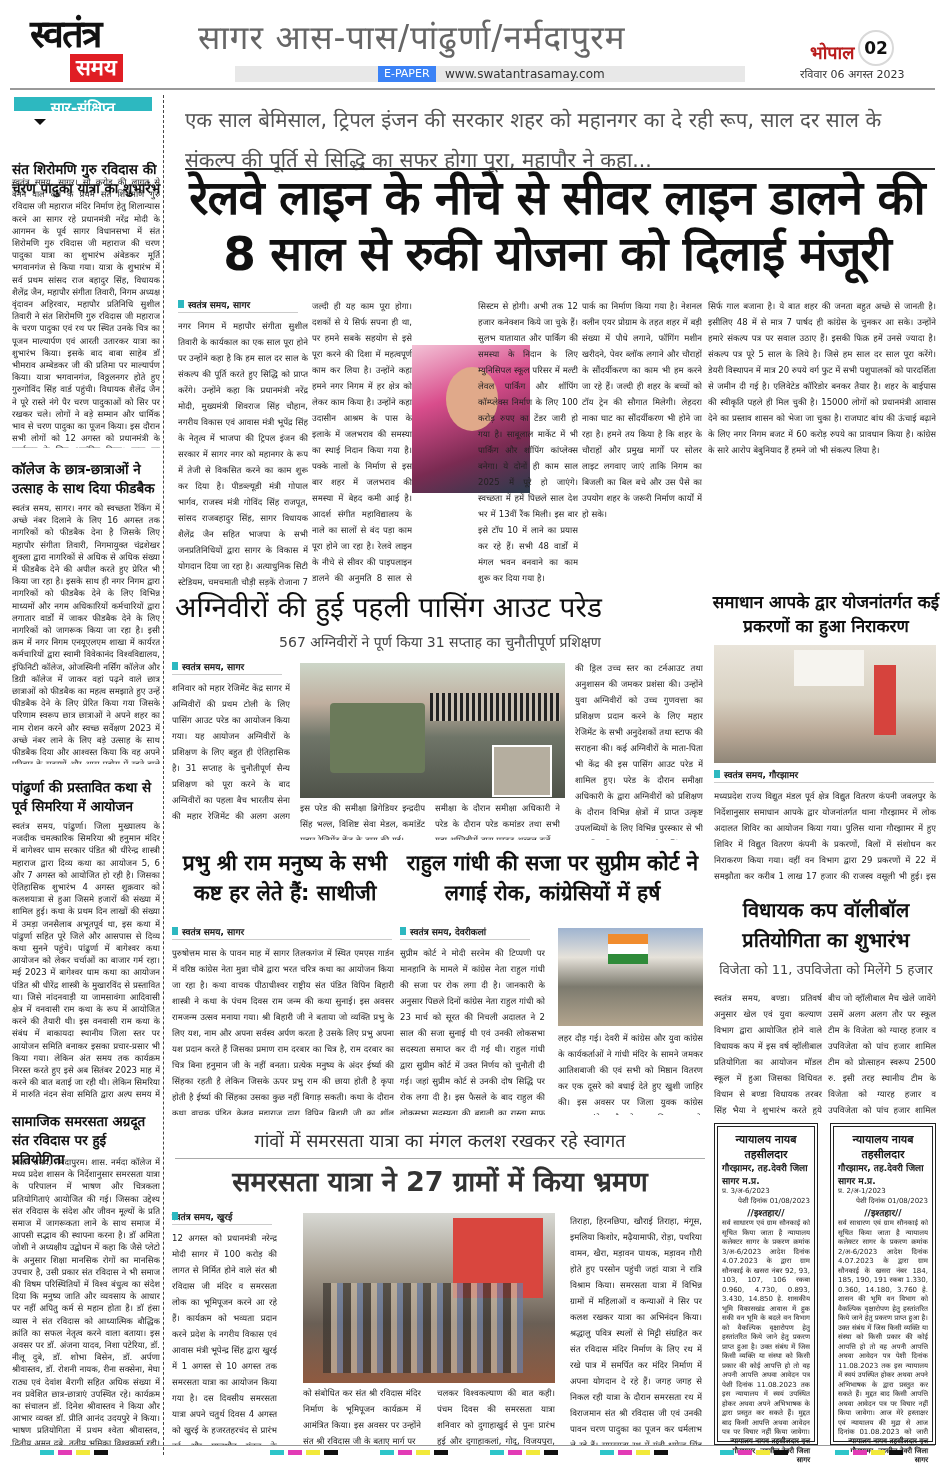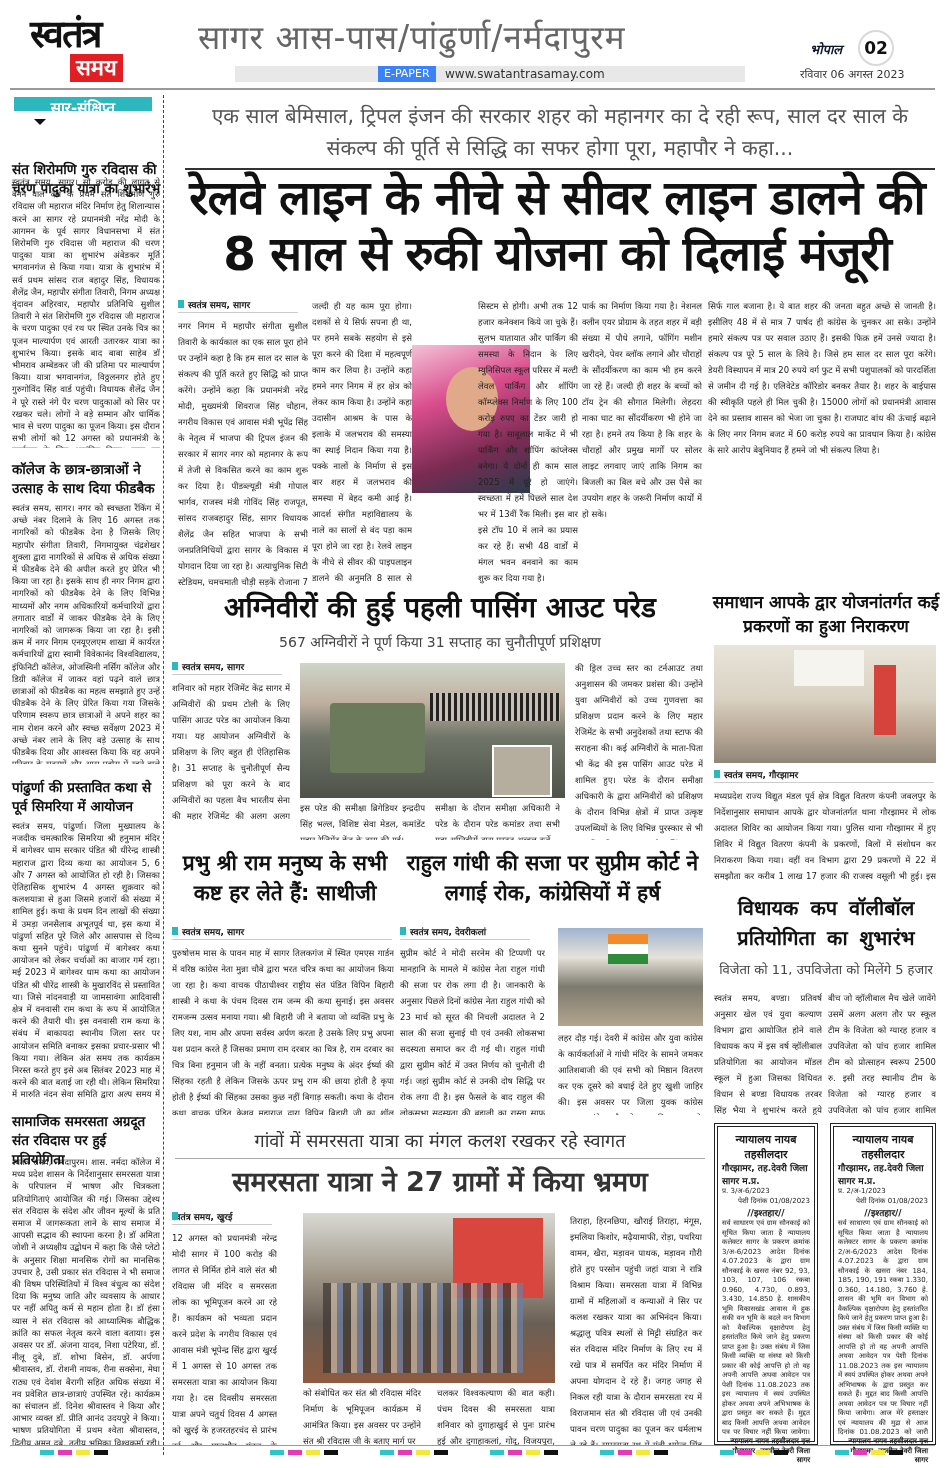--- a/index.html
+++ b/index.html
@@ -5,32 +5,32 @@
   * { box-sizing: border-box; margin: 0; padding: 0; }
   body { width: 945px; height: 1468px; background: #ffffff; font-family: "DejaVu Sans", sans-serif; color: #1a1a1a; overflow: hidden; position: relative; }
   .abs { position: absolute; }
   
   .logo-top { left: 30px; top: 14px; font-family: "DejaVu Serif", serif; font-weight: bold; font-size: 38px; color: #111; letter-spacing: -2px; line-height: 40px; }
   .logo-bottom { left: 70px; top: 54px; background: #e01e24; color: #fff; font-weight: bold; font-size: 22px; padding: 0 6px; line-height: 28px; }
   .section-title { left: 198px; top: 16px; font-size: 33px; color: #666; letter-spacing: 1px; line-height: 44px; }
   .epaper-bar { left: 235px; top: 66px; width: 510px; height: 16px; background: #e8e8e8; }
   .epaper-tag { left: 378px; top: 66px; height: 16px; background: #3b82f6; color: #fff; font-size: 11px; line-height: 16px; padding: 0 6px; }
   .epaper-url { left: 445px; top: 66px; font-size: 12px; line-height: 16px; color: #333; }
-  .edition { left: 810px; top: 40px; font-size: 13px; font-weight: bold; color: #0f172a; font-style: italic; }
+  .edition { left: 810px; top: 40px; font-size: 18px; font-weight: bold; color: #b91c1c; }
   .page-no { left: 858px; top: 30px; width: 36px; height: 36px; border: 2px solid #d9d9d9; border-radius: 50%; font-size: 17px; font-weight: bold; color: #111; text-align: center; line-height: 32px; }
   .issue-date { left: 800px; top: 66px; font-size: 11px; color: #333; }
   .mast-rule { left: 10px; top: 88px; width: 925px; height: 2px; background: #999; }
   .rail-divider { left: 163px; top: 95px; width: 1px; height: 1360px; border-left: 1px dashed #444; }
   .rail-banner { left: 14px; top: 97px; width: 138px; height: 14px; background: #2db8c0; color: #fff; font-weight: bold; font-size: 15px; text-align: center; line-height: 22px; }
   .rail-banner-arrow { left: 34px; top: 119px; width: 0; height: 0; border-left: 6px solid transparent; border-right: 6px solid transparent; border-top: 6px solid #111; }
   .rail-head { font-weight: bold; font-size: 13.5px; line-height: 19px; color: #111; width: 150px; left: 12px; }
   .rail-body { font-size: 8.5px; line-height: 12.2px; color: #222; width: 148px; left: 12px; text-align: justify; overflow: hidden; }
 
   
-  .deck { left: 185px; top: 100px; width: 750px; font-size: 20.5px; color: #555; text-align: center; line-height: 32px; }
+  .deck { left: 185px; top: 100px; width: 750px; font-size: 20.5px; color: #555; text-align: left; line-height: 40px; }
   .deck-rule { left: 185px; top: 168px; width: 750px; height: 2px; background: #333; }
   .lead-head { left: 172px; top: 170px; width: 770px; font-weight: bold; font-size: 47px; line-height: 56px; color: #111; text-align: center; letter-spacing: -1px; }
   .byline { font-size: 9px; font-weight: bold; color: #222; padding-left: 10px; position: absolute; }
   .byline::before { content: ""; position: absolute; left: 0; top: 2px; width: 6px; height: 8px; background: #2db8c0; }
   .byline-rule { height: 1px; background: #ccc; position: absolute; }
   .col-text { font-size: 8.5px; line-height: 16px; color: #222; text-align: justify; overflow: hidden; position: absolute; }
   .photo { position: absolute; overflow: hidden; }
 
   .hr { position: absolute; height: 1px; background: #bbb; }
   .ad-box { position: absolute; border: 4px double #222; background: #fff; padding: 4px; }
@@ -79,21 +79,21 @@
 <div class="byline-rule" style="left:178px;top:312px;width:120px;"></div>
 <div class="col-text" style="left:178px;top:318px;width:130px;height:270px;">नगर निगम में महापौर संगीता सुशील तिवारी के कार्यकाल का एक साल पूरा होने पर उन्होंने कहा है कि हम साल दर साल के संकल्प की पूर्ति करते हुए सिद्धि को प्राप्त करेंगे। उन्होंने कहा कि प्रधानमंत्री नरेंद्र मोदी, मुख्यमंत्री शिवराज सिंह चौहान, नगरीय विकास एवं आवास मंत्री भूपेंद्र सिंह के नेतृत्व में भाजपा की ट्रिपल इंजन की सरकार में सागर नगर को महानगर के रूप में तेजी से विकसित करने का काम शुरू कर दिया है। पीडब्ल्यूडी मंत्री गोपाल भार्गव, राजस्व मंत्री गोविंद सिंह राजपूत, सांसद राजबहादुर सिंह, सागर विधायक शैलेंद्र जैन सहित भाजपा के सभी जनप्रतिनिधियों द्वारा सागर के विकास में योगदान दिया जा रहा है। अत्याधुनिक सिटी स्टेडियम, चमचमाती चौड़ी सड़कें रोजाना 7 हजार लोगों के सफर की हमसफर बन रही सिटी बस सेवा जैसी अनेक सौगात बीते साल भर में शहर को मिली है। शहरवासियों और पशुपालकों के सहयोग से शहर को डेयरी मुक्त और पशु विचरण मुक्त बनाने की दिशा में 80 फीसदी काम हो चुका है।</div>
 <div class="col-text" style="left:312px;top:298px;width:100px;height:290px;">जल्दी ही यह काम पूरा होगा। दशकों से ये सिर्फ सपना ही था, पर हमने सबके सहयोग से इसे पूरा करने की दिशा में महत्वपूर्ण काम कर लिया है। उन्होंने कहा हमने नगर निगम में हर क्षेत्र को लेकर काम किया है। उन्होंने कहा उदासीन आश्रम के पास के इलाके में जलभराव की समस्या का स्थाई निदान किया गया है। पक्के नालों के निर्माण से इस बार शहर में जलभराव की समस्या में बेहद कमी आई है। आदर्श संगीत महाविद्यालय के नाले का सालों से बंद पड़ा काम पूरा होने जा रहा है। रेलवे लाइन के नीचे से सीवर की पाइपलाइन डालने की अनुमति 8 साल से नहीं मिल सकी थी जिसे लगातार प्रयास करते हुए न सिर्फ अनुमति दिलाई बल्कि पाइपलाइन डालने का काम भी पूरा कर लिया है।</div>
 <div class="photo" style="left:412px;top:345px;width:118px;height:148px;background:linear-gradient(160deg,#f3c2d6 0%,#d94d8c 35%,#7a2b52 70%,#2a3b4c 100%);">
   <div style="position:absolute;left:34px;top:22px;width:52px;height:64px;border-radius:50%;background:#e0a98a;"></div>
 </div>
 <div class="col-text" style="left:478px;top:298px;width:100px;height:290px;">सिस्टम से होगी। अभी तक 12 हजार कनेक्शन किये जा चुके हैं। सुलभ यातायात और पार्किंग की समस्या के निदान के लिए म्युनिसिपल स्कूल परिसर में मल्टी लेवल पार्किंग और शॉपिंग कॉम्प्लेक्स निर्माण के लिए 100 करोड़ रुपए का टेंडर जारी हो गया है। साबूलाल मार्केट में भी पार्किंग और शॉपिंग कांप्लेक्स बनेगा। ये दोनों ही काम साल 2025 में पूरे हो जाएंगे। स्वच्छता में हमें पिछले साल देश भर में 13वीं रैंक मिली। इस बार इसे टॉप 10 में लाने का प्रयास कर रहे हैं। सभी 48 वार्डों में मंगल भवन बनवाने का काम शुरू कर दिया गया है।</div>
 <div class="col-text" style="left:582px;top:298px;width:120px;height:290px;">पार्क का निर्माण किया गया है। नेशनल क्लीन एयर प्रोग्राम के तहत शहर में बड़ी संख्या में पौधे लगाने, फॉगिंग मशीन खरीदने, पेवर ब्लॉक लगाने और चौराहों के सौंदर्यीकरण का काम भी हम करने जा रहे हैं। जल्दी ही शहर के बच्चों को टॉय ट्रेन की सौगात मिलेगी। लेहदरा नाका घाट का सौंदर्यीकरण भी होने जा रहा है। हमने तय किया है कि शहर के चौराहों और प्रमुख मार्गों पर सोलर लाइट लगवाए जाएं ताकि निगम का बिजली का बिल बचे और उस पैसे का उपयोग शहर के जरूरी निर्माण कार्यों में हो सके।</div>
 <div class="col-text" style="left:708px;top:298px;width:228px;height:290px;">सिर्फ गाल बजाना है। ये बात शहर की जनता बहुत अच्छे से जानती है। इसीलिए 48 में से मात्र 7 पार्षद ही कांग्रेस के चुनकर आ सके। उन्होंने हमारे संकल्प पत्र पर सवाल उठाए हैं। इसकी फिक्र हमें उनसे ज्यादा है। संकल्प पत्र पूरे 5 साल के लिये है। जिसे हम साल दर साल पूरा करेंगे। डेयरी विस्थापन में मात्र 20 रुपये वर्ग फुट में सभी पशुपालकों को पारदर्शिता से जमीन दी गई है। एलिवेटेड कॉरिडोर बनकर तैयार है। शहर के बाईपास की स्वीकृति पहले ही मिल चुकी है। 15000 लोगों को प्रधानमंत्री आवास देने का प्रस्ताव शासन को भेजा जा चुका है। राजघाट बांध की ऊंचाई बढ़ाने के लिए नगर निगम बजट में 60 करोड़ रुपये का प्रावधान किया है। कांग्रेस के सारे आरोप बेबुनियाद हैं हमने जो भी संकल्प लिया है।</div>
 
-<div class="abs" style="left:175px;top:590px;width:530px;font-weight:bold;font-size:28px;color:#111;text-align:center;line-height:36px;">अग्निवीरों की हुई पहली पासिंग आउट परेड</div>
+<div class="abs" style="left:175px;top:590px;width:530px;font-weight:normal;font-size:28px;color:#111;line-height:36px;">अग्निवीरों की हुई पहली पासिंग आउट परेड</div>
 <div class="abs" style="left:175px;top:632px;width:530px;font-size:14px;color:#444;text-align:center;">567 अग्निवीरों ने पूर्ण किया 31 सप्ताह का चुनौतीपूर्ण प्रशिक्षण</div>
 <div class="byline" style="left:172px;top:660px;">स्वतंत्र समय, सागर</div>
 <div class="byline-rule" style="left:172px;top:674px;width:110px;"></div>
 <div class="col-text" style="left:172px;top:680px;width:118px;height:140px;">शनिवार को महार रेजिमेंट केंद्र सागर में अग्निवीरों की प्रथम टोली के लिए पासिंग आउट परेड का आयोजन किया गया। यह आयोजन अग्निवीरों के प्रशिक्षण के लिए बहुत ही ऐतिहासिक है। 31 सप्ताह के चुनौतीपूर्ण सैन्य प्रशिक्षण को पूरा करने के बाद अग्निवीरों का पहला बैच भारतीय सेना की महार रेजिमेंट की अलग अलग इकाईयों में अपनी सेवाएं प्रदान करने के लिए शामिल होगा। कुल 567 अग्निवीर महार रेजिमेंट के प्रसिद्ध अनुसुईया प्रसाद परेड ग्राउंड के द्वार से सफलता पूर्वक गुजरे।</div>
 <div class="photo" style="left:300px;top:663px;width:265px;height:135px;background:linear-gradient(180deg,#cdd6c8 0%,#bfae9e 30%,#6f7568 55%,#4e5249 100%);">
   <div style="position:absolute;left:30px;top:40px;width:95px;height:70px;background:#6b7a5a;border-radius:4px;"></div>
   <div style="position:absolute;left:130px;top:30px;width:130px;height:28px;background:repeating-linear-gradient(90deg,#222 0 3px,#c9c0b3 3px 6px);"></div>
   <div style="position:absolute;left:192px;top:82px;width:60px;height:52px;background:#b5ae9f;border:2px solid #fff;"></div>
 </div>
 <div class="col-text" style="left:300px;top:800px;width:125px;height:40px;">इस परेड की समीक्षा ब्रिगेडियर इन्द्रदीप सिंह भल्ल, विशिष्ट सेवा मेडल, कमांडेंट महार रेजिमेंट केंद्र के द्वारा की गई।</div>
@@ -118,21 +118,21 @@
 <div class="byline" style="left:400px;top:925px;">स्वतंत्र समय, देवरीकलां</div>
 <div class="byline-rule" style="left:400px;top:939px;width:130px;"></div>
 <div class="col-text" style="left:400px;top:945px;width:145px;height:170px;">सुप्रीम कोर्ट ने मोदी सरनेम की टिप्पणी पर मानहानि के मामले में कांग्रेस नेता राहुल गांधी की सजा पर रोक लगा दी है। जानकारी के अनुसार पिछले दिनों कांग्रेस नेता राहुल गांधी को 23 मार्च को सूरत की निचली अदालत ने 2 साल की सजा सुनाई थी एवं उनकी लोकसभा सदस्यता समाप्त कर दी गई थी। राहुल गांधी द्वारा सुप्रीम कोर्ट में उक्त निर्णय को चुनौती दी गई। जहां सुप्रीम कोर्ट से उनकी दोष सिद्धि पर रोक लगा दी है। इस फैसले के बाद राहुल की लोकसभा सदस्यता की बहाली का रास्ता साफ हो गया है। अब कांग्रेस पार्टी की नजर लोकसभा स्पीकर पर लगी है कि वह कब राहुल की लोकसभा में वापसी कराते हैं। इस खबर से समस्त कांग्रेस जनों में उत्साह की</div>
 <div class="photo" style="left:558px;top:928px;width:145px;height:98px;background:linear-gradient(180deg,#9fb4d0 0%,#e6e2da 30%,#7c7a6e 60%,#b3a58e 100%);">
   <div style="position:absolute;left:50px;top:6px;width:40px;height:10px;background:#f08c2e;"></div>
   <div style="position:absolute;left:50px;top:16px;width:40px;height:10px;background:#ffffff;"></div>
   <div style="position:absolute;left:50px;top:26px;width:40px;height:10px;background:#2f8b3a;"></div>
 </div>
 <div class="col-text" style="left:558px;top:1030px;width:145px;height:85px;">लहर दौड़ गई। देवरी में कांग्रेस और युवा कांग्रेस के कार्यकर्ताओं ने गांधी मंदिर के सामने जमकर आतिशबाजी की एवं सभी को मिष्ठान वितरण कर एक दूसरे को बधाई देते हुए खुशी जाहिर की। इस अवसर पर जिला युवक कांग्रेस उपाध्यक्ष अंकेश जैन ने कहा कि नफरत के बाजार में मोहब्बत की दुकान खुलकर रहेगी।</div>
 
-<div class="abs" style="left:712px;top:895px;width:228px;font-weight:bold;font-size:20px;line-height:30px;color:#111;text-align:center;font-family:Liberation Mono, monospace;">विधायक कप वॉलीबॉल प्रतियोगिता का शुभारंभ</div>
+<div class="abs" style="left:712px;top:895px;width:228px;font-weight:bold;font-size:20px;line-height:30px;color:#111;text-align:center;">विधायक कप वॉलीबॉल प्रतियोगिता का शुभारंभ</div>
 <div class="abs" style="left:712px;top:960px;width:228px;font-size:13px;color:#444;text-align:center;">विजेता को 11, उपविजेता को मिलेंगे 5 हजार</div>
 <div class="col-text" style="left:714px;top:990px;width:108px;height:125px;">स्वतंत्र समय, बण्डा। प्रतिवर्ष अनुसार खेल एवं युवा कल्याण विभाग द्वारा आयोजित होने वाले विधायक कप में इस वर्ष व्हॉलीबाल प्रतियोगिता का आयोजन मॉडल स्कूल में हुआ जिसका विधिवत विधान से बण्डा विधायक तरबर सिंह भैया ने शुभारंभ करते हुये घोषणा की स्कूल टीम के बीच एवं स्थानीय टीम के</div>
 <div class="col-text" style="left:828px;top:990px;width:108px;height:125px;">बीच जो व्हॉलीबाल मैच खेले जावेंगे उसमें अलग अलग तौर पर स्कूल टीम के विजेता को ग्यारह हजार व उपविजेता को पांच हजार शामिल टीम को प्रोत्साहन स्वरूप 2500 रु. इसी तरह स्थानीय टीम के विजेता को ग्यारह हजार व उपविजेता को पांच हजार शामिल टीम को प्रोत्साहन स्वरूप 2500 रु. प्रदान की जाएगी।</div>
 
 <div class="abs" style="left:175px;top:1128px;width:530px;font-size:18px;color:#333;text-align:center;line-height:26px;">गांवों में समरसता यात्रा का मंगल कलश रखकर रहे स्वागत</div>
 <div class="hr" style="left:175px;top:1158px;width:530px;background:#aaa;"></div>
 <div class="abs" style="left:175px;top:1162px;width:530px;font-weight:bold;font-size:27px;color:#333;text-align:center;line-height:40px;">समरसता यात्रा ने 27 ग्रामों में किया भ्रमण</div>
 <div class="byline" style="left:172px;top:1210px;padding-left:0;">स्वतंत्र समय, खुरई</div>
 <div class="byline-rule" style="left:172px;top:1224px;width:100px;"></div>
 <div class="col-text" style="left:172px;top:1230px;width:105px;height:215px;">12 अगस्त को प्रधानमंत्री नरेन्द्र मोदी सागर में 100 करोड़ की लागत से निर्मित होने वाले संत श्री रविदास जी मंदिर व समरसता लोक का भूमिपूजन करने आ रहे हैं। कार्यक्रम को भव्यता प्रदान करने प्रदेश के नगरीय विकास एवं आवास मंत्री भूपेन्द्र सिंह द्वारा खुरई में 1 अगस्त से 10 अगस्त तक समरसता यात्रा का आयोजन किया गया है। दस दिवसीय समरसता यात्रा अपने चतुर्थ दिवस 4 अगस्त को खुरई के हजरतहरचंद से प्रारंभ हुई और मालथौन मंडल के दुगाहाखुर्द में रात्रि विश्राम किया। पंचम दिवस में यात्रा दुगाहाखुर्द से प्रारंभ होकर मालथौन के परसोन पहुंची। समरसता यात्रा भ्रमण के दौरान धामोनी में सभा का आयोजन किया गया। धामोनी में यात्रा के पदाधिकारियों ने लोगों</div>

